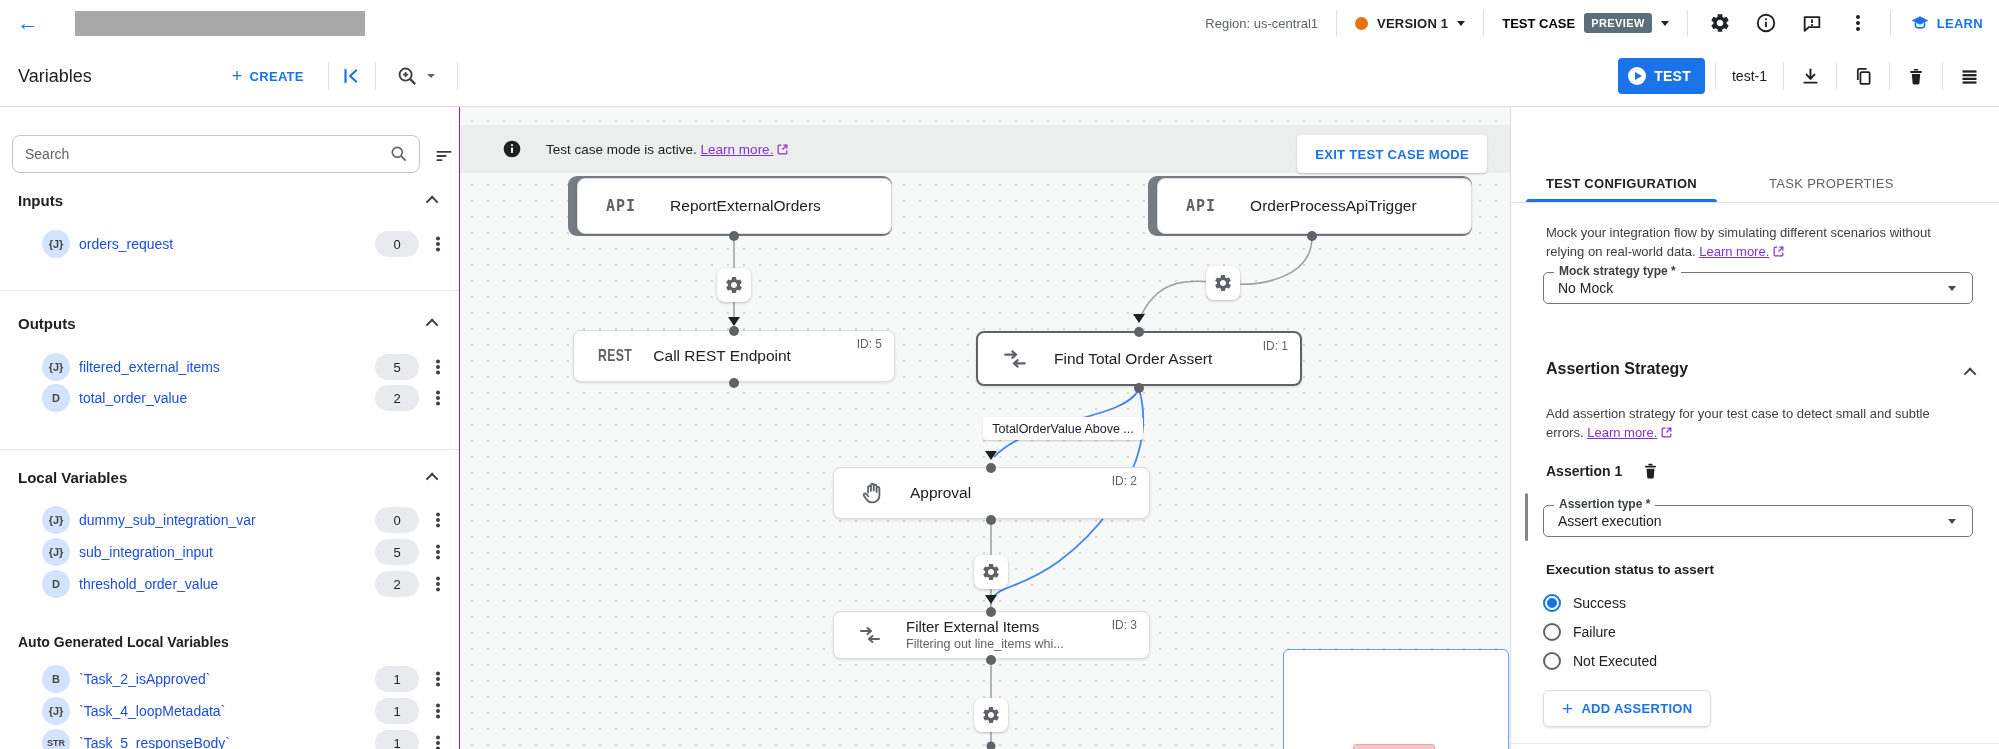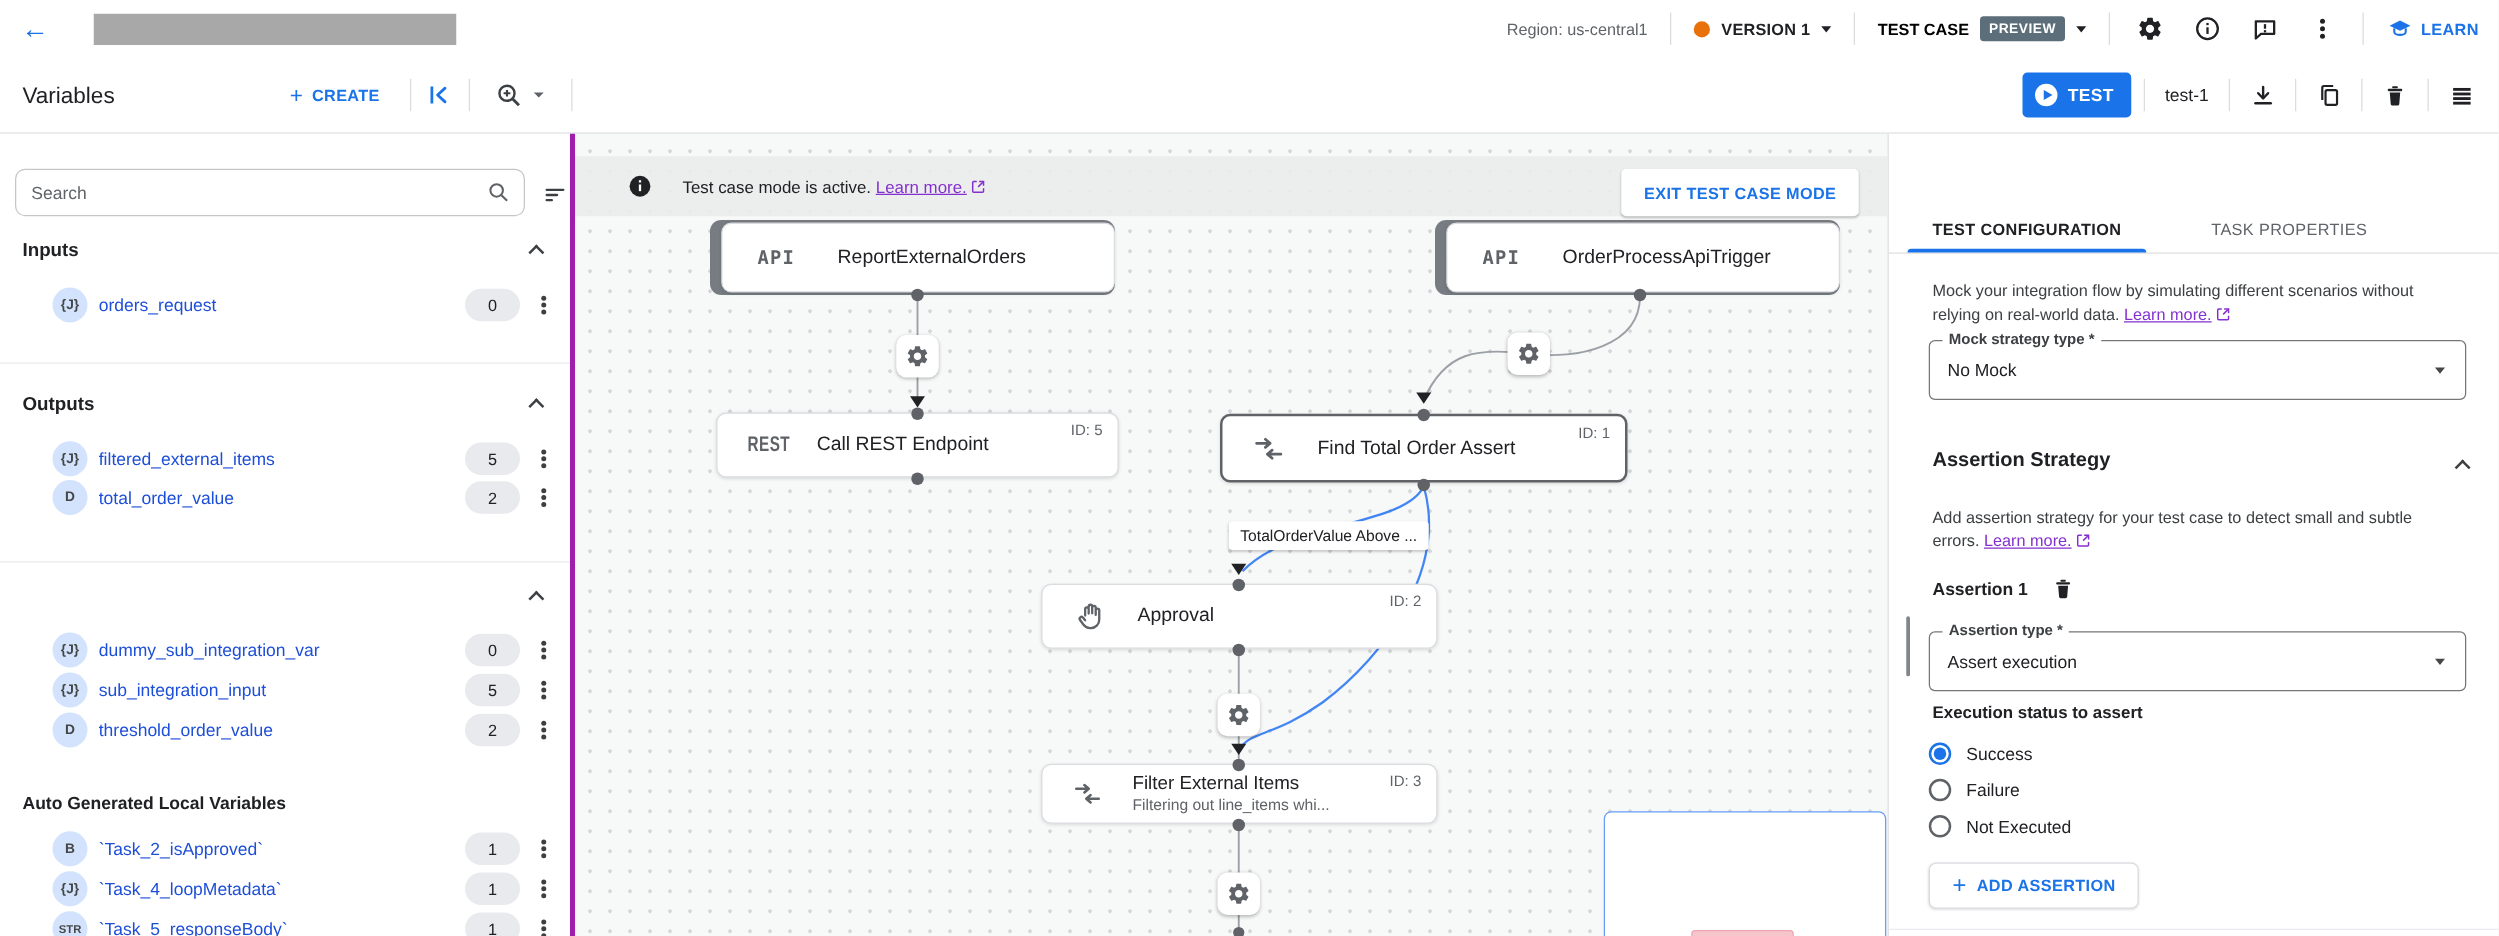--- a/index.html
+++ b/index.html
@@ -39,21 +39,21 @@
   .zoombtn { display:flex; align-items:center; gap:8px; background:none; border:none; cursor:pointer; }
   .caret-sm { width:0; height:0; border-left:4px solid transparent; border-right:4px solid transparent; border-top:4.5px solid #5f6368; }
   .testbtn { display:flex; align-items:center; gap:8px; background:#1a73e8; color:#fff; border:none; border-radius:4px;
              height:36px; padding:0 14px 0 10px; font-size:14px; font-weight:bold; letter-spacing:.25px; cursor:pointer; }
   .playc { width:18px; height:18px; border-radius:50%; background:#fff; display:flex; align-items:center; justify-content:center; }
   .playt { width:0; height:0; border-top:4.5px solid transparent; border-bottom:4.5px solid transparent; border-left:7px solid #1a73e8; margin-left:2px; }
   .testname { font-size:14px; color:#202124; }
 
   
   .sidebar { position:absolute; top:107px; left:0; width:460px; height:642px; background:#fff;
-             border-right:4px solid #a21caf; overflow:hidden; }
+             border-right:1px solid #a21caf; overflow:hidden; }
   .searchbox { position:absolute; left:12px; top:28px; width:408px; height:38px; border:1px solid #c4c7c5;
                border-radius:8px; display:flex; align-items:center; padding:0 10px 0 12px; }
   .searchbox input { flex:1; border:none; outline:none; font-size:14px; color:#202124; font-family:inherit; }
   .searchbox input::placeholder { color:#5f6368; }
   .sortbtn { position:absolute; left:430px; top:35px; }
   .shead { position:absolute; left:18px; right:0; height:24px; display:flex; align-items:center; }
   .shead .t { font-size:15px; font-weight:bold; color:#202124; }
   .shead .sub { font-size:14px; }
   .chev-up { width:9px; height:9px; border-left:2px solid #3c4043; border-top:2px solid #3c4043;
              transform:rotate(45deg) translateY(2px); }
@@ -116,21 +116,21 @@
   .phead .picon { color:#1a73e8; margin-left:42px; }
   .ptitle { font-size:18px; color:#202124; margin-left:16px; }
   .phead-icons { margin-left:auto; display:flex; align-items:center; gap:10px; padding-right:18px; }
   .tabs { position:absolute; top:57px; left:0; right:0; height:39px; border-bottom:1px solid #e0e0e0; display:flex; }
   .tab { font-size:13px; letter-spacing:.3px; background:none; border:none; cursor:pointer; padding:0; }
   .tab.active { color:#202124; font-weight:bold; position:relative; margin-left:35px; }
   .tab.active::after { content:''; position:absolute; left:-20px; right:-20px; bottom:0; height:3px;
                        background:#1a73e8; border-radius:3px 3px 0 0; }
   .tab.idle { color:#5f6368; font-weight:500; margin-left:72px; }
   .ppara { position:absolute; left:35px; width:424px; font-size:13px; line-height:19px; color:#3c4043; }
-  .selectbox { position:absolute; left:32px; width:430px; height:48px; border:1px solid #747775; border-radius:5px;
+  .selectbox { position:absolute; left:32px; width:430px; height:32px; border:1px solid #747775; border-radius:5px;
                display:flex; align-items:center; cursor:pointer; background:#fff; }
   .selectbox .flabel { position:absolute; top:-9px; left:10px; background:#fff; padding:0 5px;
                        font-size:12px; font-weight:bold; color:#3c4043; }
   .selectbox .fval { font-size:14px; color:#202124; margin-left:14px; }
   .selectbox .caret { margin-left:auto; margin-right:16px; border-top-color:#444746; }
   .secthead { position:absolute; left:35px; font-size:16px; font-weight:bold; color:#202124; }
   .assert1 { position:absolute; left:35px; display:flex; align-items:center; gap:16px; }
   .assert1 .al { font-size:14px; font-weight:bold; }
   .statuslbl { position:absolute; left:35px; font-size:13.5px; font-weight:bold; color:#202124; }
   .radiorow { position:absolute; left:32px; height:28px; display:flex; align-items:center; cursor:pointer; }
@@ -357,20 +357,23 @@
     <div class="srow" style="top:275px">
       <span class="vicon">D</span>
       <span class="vname">total_order_value</span>
       <span class="vcount">2</span>
       <button class="rowkebab">
           <span class="kebab-g"></span>
         </button>
     </div>
     <div class="sdiv" style="top:342px"></div>
 
+    <div class="shead" style="top:358px">
+      <span class="t">Local Variables</span>
+    </div>
     <button class="chevbtn" style="top:358px">
         <span class="chev-up"></span>
       </button>
     <div class="srow" style="top:397px">
       <span class="vicon">{J}</span>
       <span class="vname">dummy_sub_integration_var</span>
       <span class="vcount">0</span>
       <button class="rowkebab">
           <span class="kebab-g"></span>
         </button>

